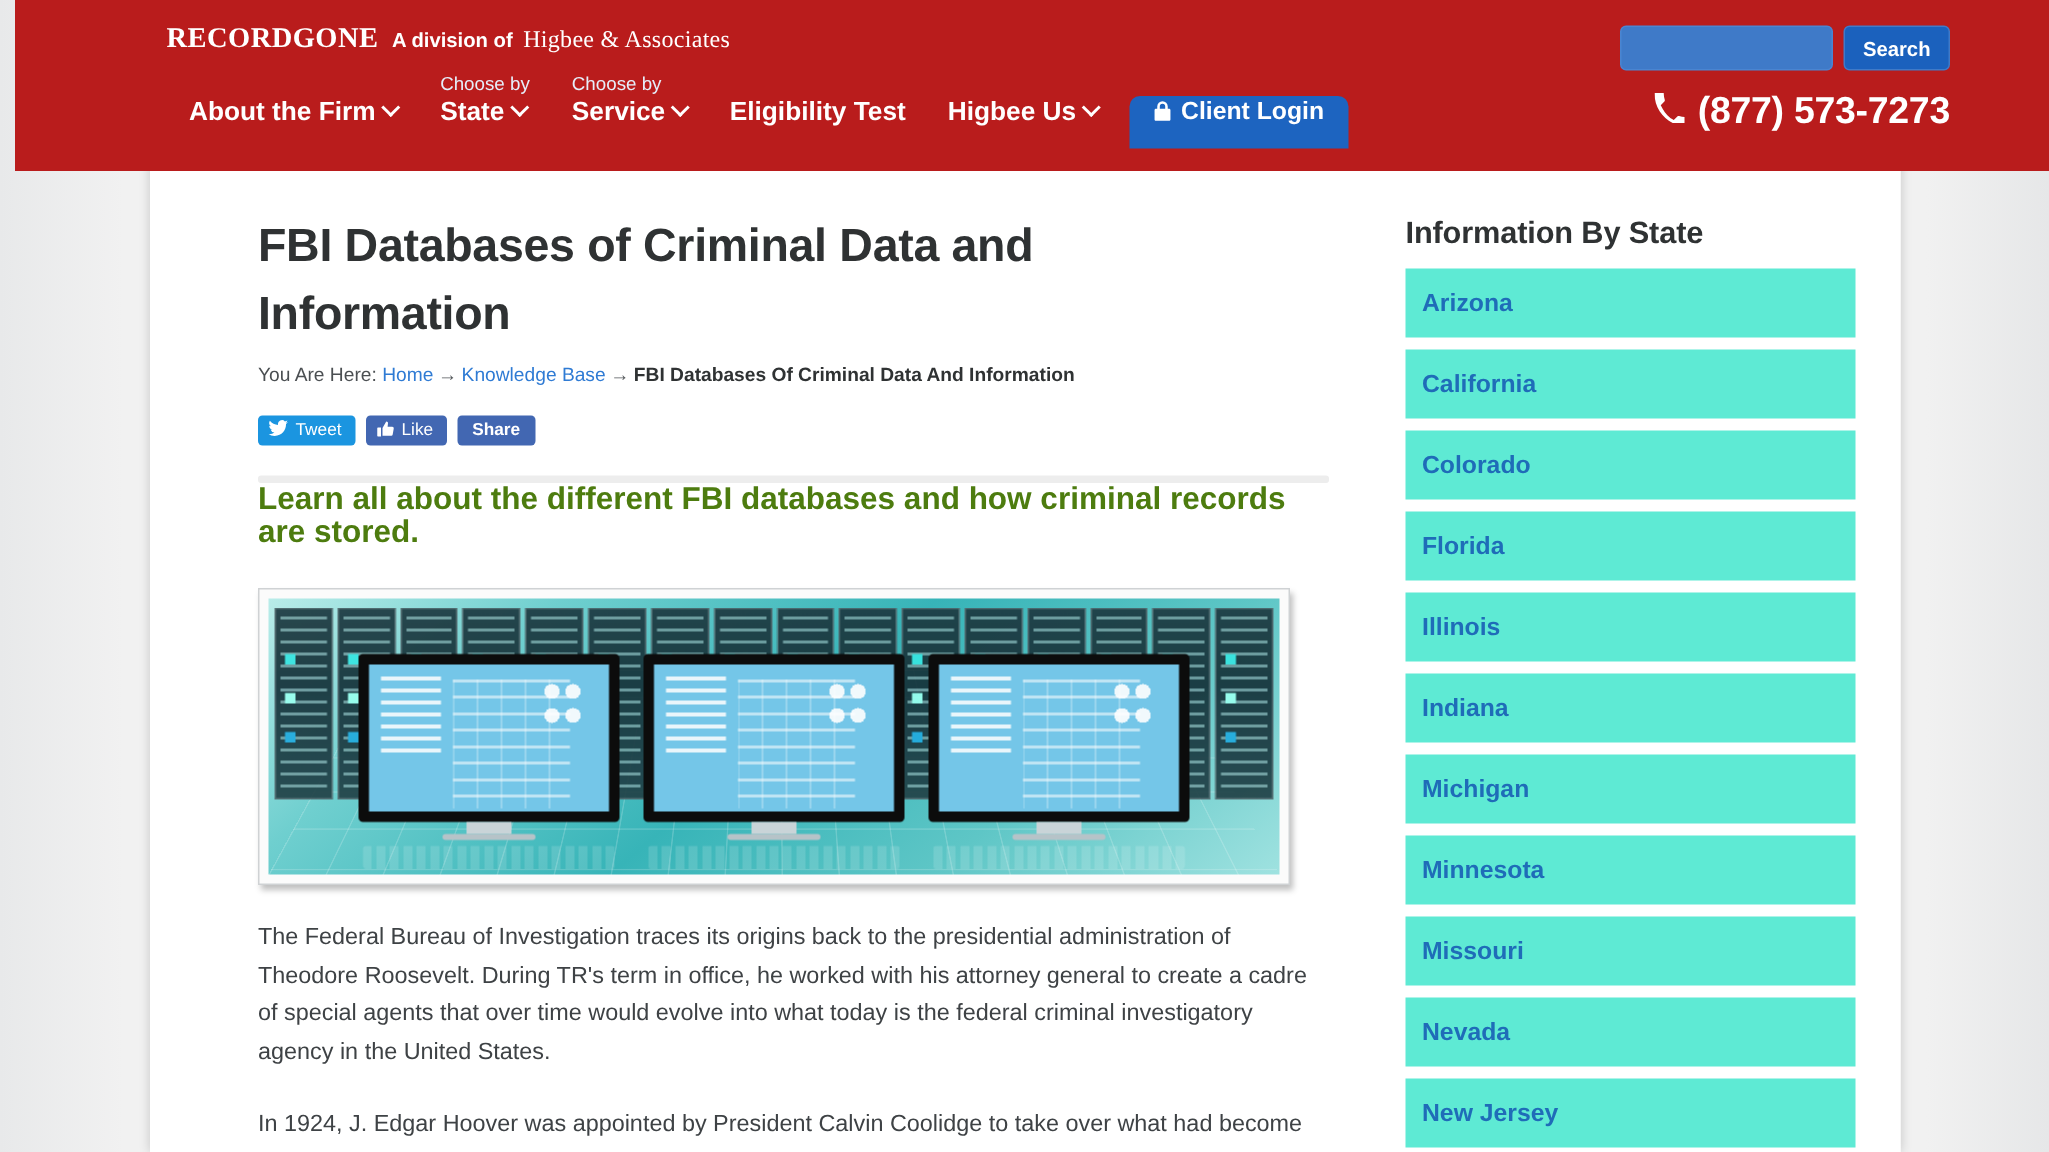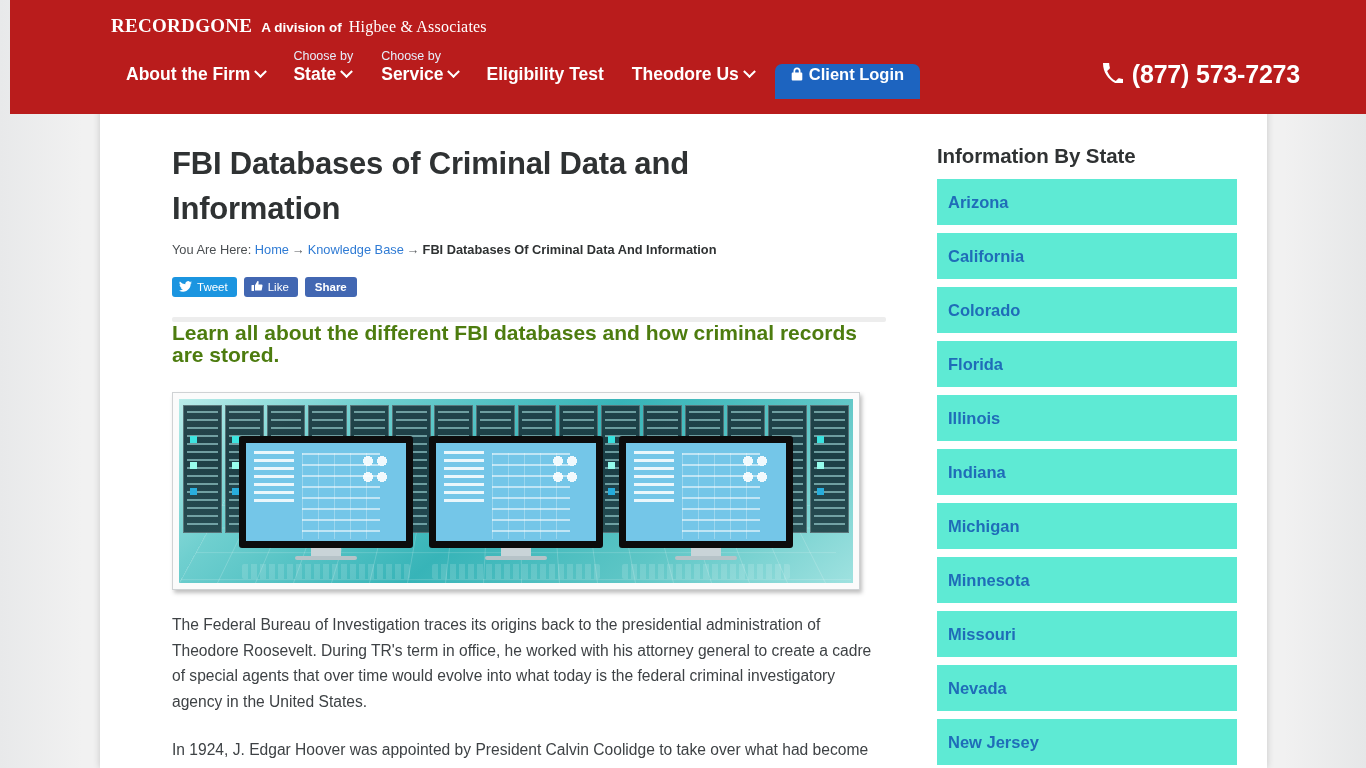--- a/index.html
+++ b/index.html
@@ -455,20 +455,24 @@
 
 <div class="header">
   <div class="header-inner">
 
     <div class="brand">
       <span class="brand-main">RECORDGONE</span>
       <span class="brand-div">A division of</span>
       <span class="brand-firm">Higbee &amp; Associates</span>
     </div>
 
+    <div class="search-wrap">
+      <input class="search-input" type="text" placeholder="" style="">
+      <button class="search-btn">Search</button>
+    </div>
 
     <div class="phone">
       <span>
         <svg viewBox="0 0 24 24">
             <path d="M6.6 10.8c1.9 3.8 5 6.8 8.8 8.8l2.9-2.9c.4-.4.9-.5 1.4-.3 1.6.5 3.2.8 5 .8.8 0 1.4.6 1.4 1.4V23c0 .8-.6 1.4-1.4 1.4C11.6 24.4 0 12.8 0 -1.6 0-2.4.6-3 1.4-3H6c.8 0 1.4.6 1.4 1.4 0 1.7.3 3.4.8 5 .2.5 0 1-.3 1.4l-2.9 2.9z" transform="translate(0,2)"></path>
           </svg>
       </span>
       <span>(877) 573-7273</span>
     </div>
 
@@ -498,21 +502,21 @@
       </div>
 
       <div class="nav-item">
         <div class="nav-label">
           <span>Eligibility Test</span>
         </div>
       </div>
 
       <div class="nav-item">
         <div class="nav-label">
-          <span>Theodore Us</span>
+          <span>Higbee Us</span>
           <span class="caret"></span>
         </div>
       </div>
 
       <div class="nav-item login">
         <div class="nav-label">
           <span class="lock-icon">
             <svg viewBox="0 0 12 14">
                 <path d="M9.5 5.5V4a3.5 3.5 0 0 0-7 0v1.5H1.6c-.5 0-.9.4-.9.9v6.2c0 .5.4.9.9.9h8.8c.5 0 .9-.4.9-.9V6.4c0-.5-.4-.9-.9-.9H9.5zM4.2 4a1.8 1.8 0 0 1 3.6 0v1.5H4.2V4z"></path>
               </svg>

